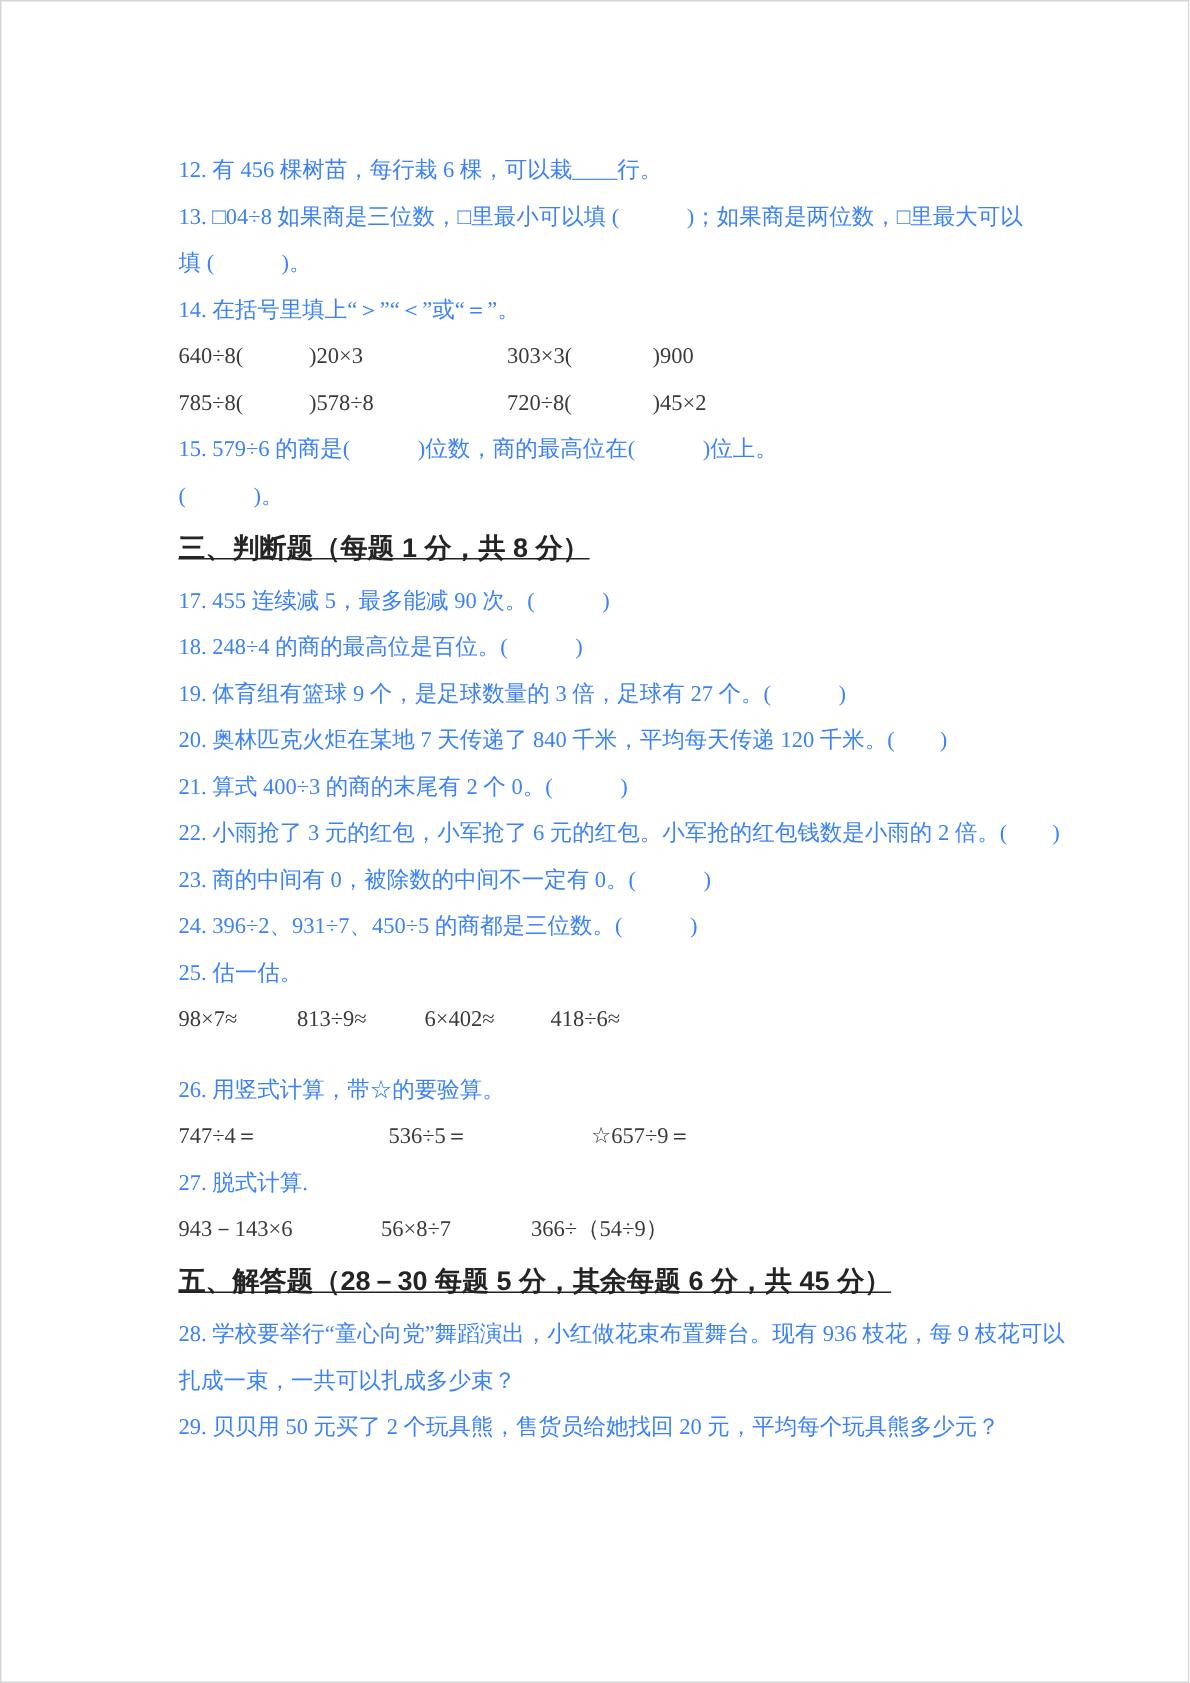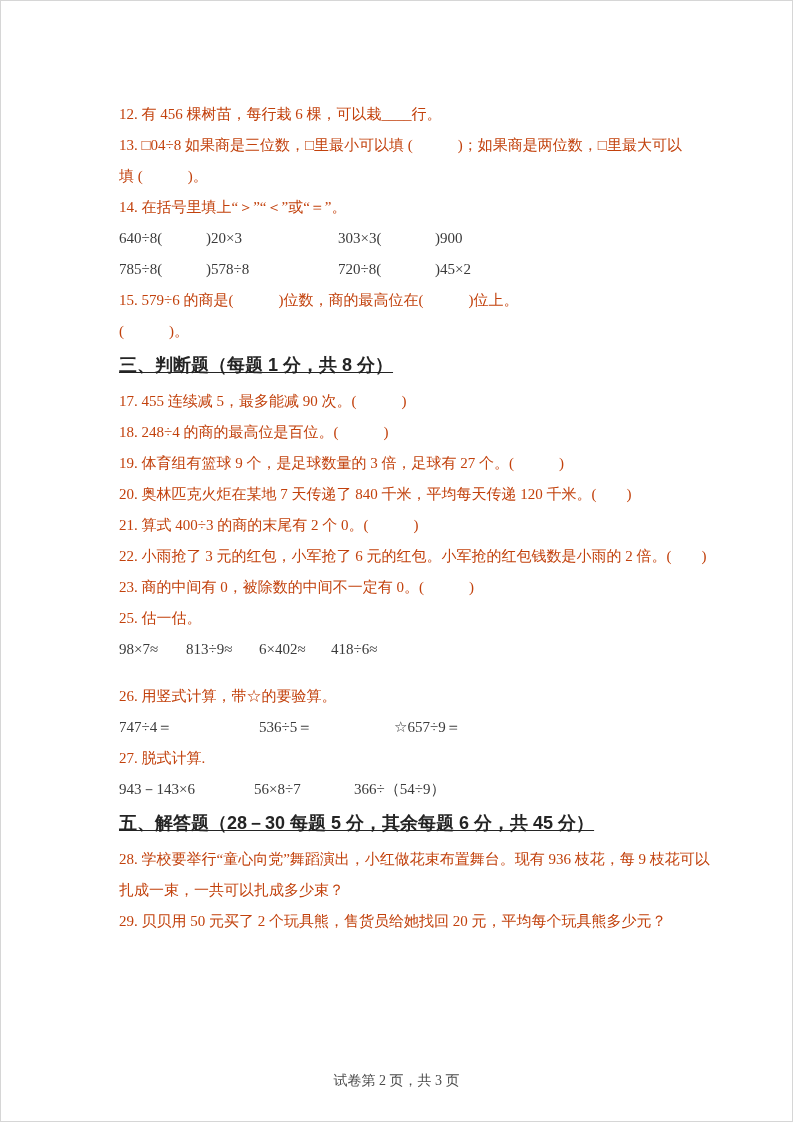--- a/index.html
+++ b/index.html
@@ -18,42 +18,42 @@
     position: absolute;
     left: 118px;
     top: 103px;
     width: 650px;
   }
   .line {
     font-size: 15px;
     line-height: 21px;
     margin: 0 0 10px 0;
     white-space: pre-wrap;
-    color: #c2410c;
+    color: #3b82f6;
   }
   .heading {
     font-family: "Liberation Sans", "DejaVu Sans", sans-serif;
     font-weight: bold;
     font-size: 18px;
     line-height: 26px;
     color: #242424;
     margin: 3px 0 13px 0;
     white-space: pre-wrap;
     text-decoration: underline;
   }
   .row {
     display: grid;
     font-size: 15px;
     line-height: 21px;
     margin: 0 0 10px 0;
     white-space: pre;
   }
   .row span { display: block; }
   .row-compare  { grid-template-columns: 87px 132px 97px 1fr; }
-  .row-estimate { grid-template-columns: 67px 73px 72px 1fr; }
+  .row-estimate { grid-template-columns: 67px 73px 72px 1fr; gap: 12px; }
   .row-vertical { grid-template-columns: 140px 135px 1fr; }
   .row-stepwise { grid-template-columns: 135px 100px 1fr; }
   .gap-large { margin-top: 26px; }
   .footer {
     position: absolute;
     left: 0;
     right: 0;
     top: 1070px;
     text-align: center;
     font-size: 14px;
@@ -90,20 +90,21 @@
     <p class="line">(            )。</p>
 
     <h2 class="heading">三、判断题（每题 1 分，共 8 分）</h2>
     <p class="line">17. 455 连续减 5，最多能减 90 次。(            )</p>
     <p class="line">18. 248÷4 的商的最高位是百位。(            )</p>
     <p class="line">19. 体育组有篮球 9 个，是足球数量的 3 倍，足球有 27 个。(            )</p>
     <p class="line">20. 奥林匹克火炬在某地 7 天传递了 840 千米，平均每天传递 120 千米。(        )</p>
     <p class="line">21. 算式 400÷3 的商的末尾有 2 个 0。(            )</p>
     <p class="line">22. 小雨抢了 3 元的红包，小军抢了 6 元的红包。小军抢的红包钱数是小雨的 2 倍。(        )</p>
     <p class="line">23. 商的中间有 0，被除数的中间不一定有 0。(            )</p>
+    <p class="line">24. 396÷2、931÷7、450÷5 的商都是三位数。(            )</p>
 
     <p class="line">25. 估一估。</p>
     <div class="row row-estimate">
       <span>98×7≈</span>
       <span>813÷9≈</span>
       <span>6×402≈</span>
       <span>418÷6≈</span>
     </div>
 
     <p class="line gap-large">26. 用竖式计算，带☆的要验算。</p>
@@ -120,14 +121,13 @@
       <span>366÷（54÷9）</span>
     </div>
 
     <h2 class="heading">五、解答题（28－30 每题 5 分，其余每题 6 分，共 45 分）</h2>
     <p class="line">28. 学校要举行“童心向党”舞蹈演出，小红做花束布置舞台。现有 936 枝花，每 9 枝花可以</p>
     <p class="line">扎成一束，一共可以扎成多少束？</p>
     <p class="line">29. 贝贝用 50 元买了 2 个玩具熊，售货员给她找回 20 元，平均每个玩具熊多少元？</p>
 
   </div>
 
-  <div class="footer">试卷第 2 页，共 3 页</div>
 </div>
 
 </body></html>

